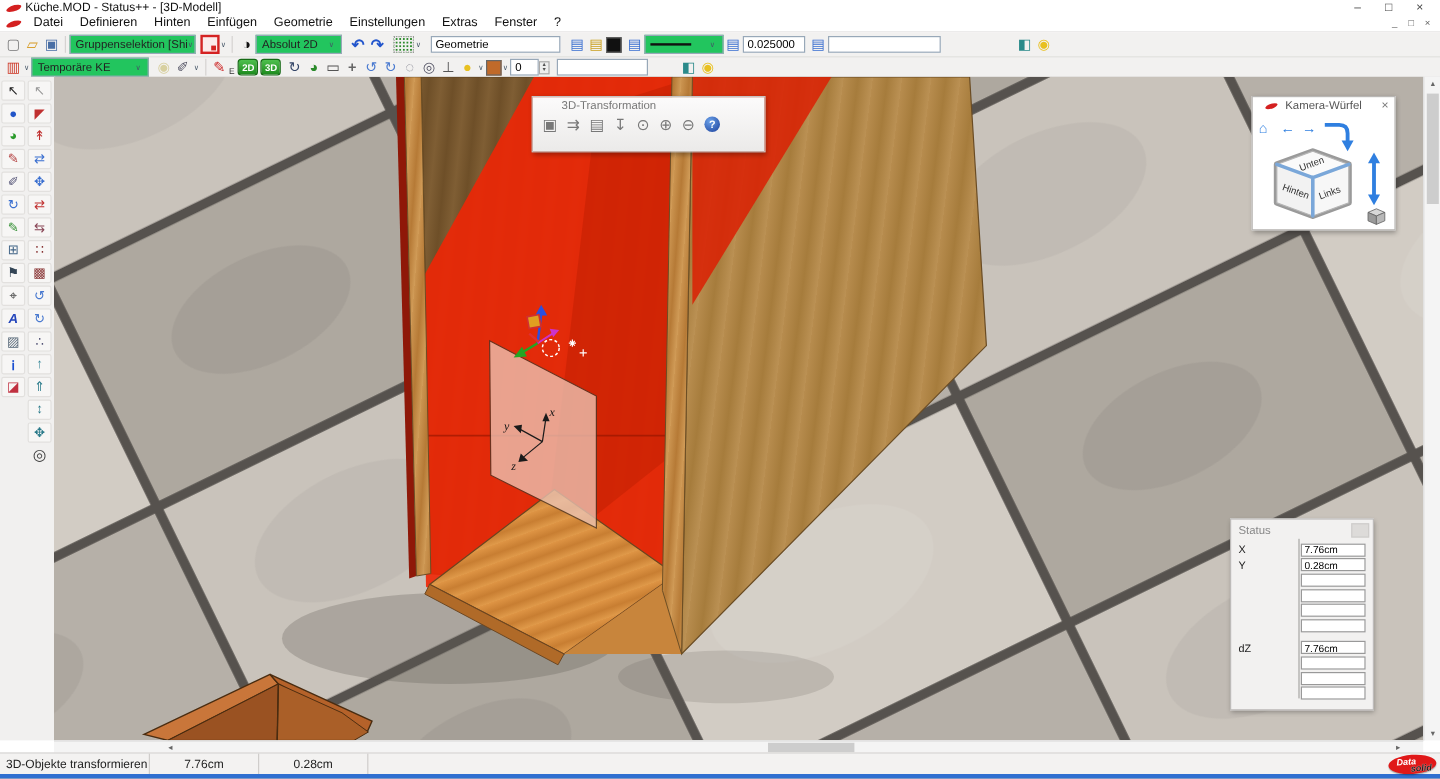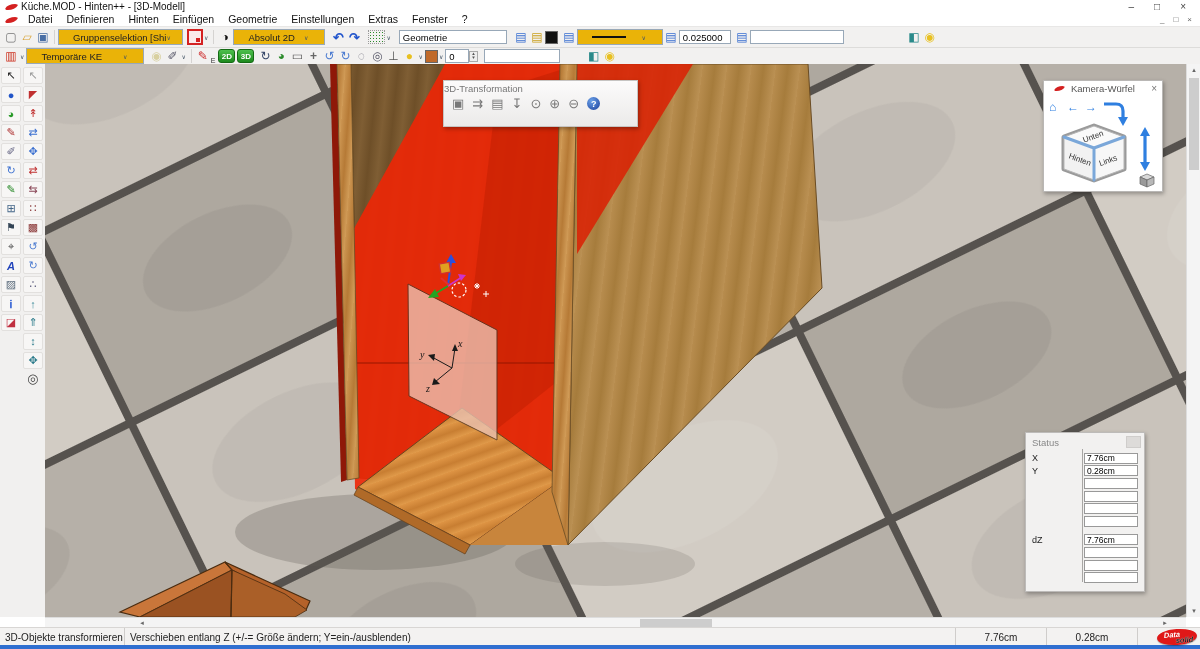--- a/index.html
+++ b/index.html
@@ -18,22 +18,22 @@
   .mdibtns{margin-left:auto;display:flex;gap:9px;padding-right:8px;font-size:8px;color:#666;}
   
   .tbrow{position:absolute;left:0;width:1200px;background:#f2f1f0;display:flex;align-items:center;
          font-size:10px;border-bottom:1px solid #dddcda;}
   #tbrow1{top:27px;height:20px;padding-left:3px;}
   #tbrow2{top:48px;height:16px;padding-left:3px;}
   .tb-icon{display:inline-flex;width:16px;height:15px;align-items:center;justify-content:center;
            font-size:12px;line-height:1;flex:0 0 auto;}
   .chev{font-size:6px;color:#456;margin:0 2px 0 1px;}
   .sep{width:1px;height:14px;background:#d5d3d1;margin:0 3px;flex:0 0 auto;}
-  .combo{height:14px;background:#eab308;border:1px solid #98a8b8;display:inline-flex;align-items:center;
-         font-size:9.5px;padding:0 14px;color:#222;flex:0 0 auto;white-space:nowrap;overflow:hidden;}
+  .combo{height:14px;background:#22c55e;border:1px solid #98a8b8;display:inline-flex;align-items:center;
+         font-size:9.5px;padding:0 4px;color:#222;flex:0 0 auto;white-space:nowrap;overflow:hidden;}
   .combo .chev{margin-left:auto;}
   .tfield{height:12px;background:#fff;border:1px solid #98a8b8;font-size:9.5px;padding:0 3px;
           font-family:"Liberation Sans",sans-serif;flex:0 0 auto;}
   .swatch{width:11px;height:11px;border:1px solid #666;flex:0 0 auto;}
   .redsel{width:12px;height:12px;border:2px solid #d42222;background:#fbeaea;position:relative;flex:0 0 auto;}
   .redsel::after{content:"";position:absolute;right:1px;bottom:1px;width:4px;height:4px;background:#d42222;}
   .dotgrid{width:15px;height:12px;border:1px dotted #9a9a9a;flex:0 0 auto;
            background-image:radial-gradient(#2a8a2a 0.8px,transparent 0.9px);background-size:3px 3px;}
   .linesample{width:34px;border-top:2px solid #111;margin-right:3px;}
   .badge{width:15px;height:12px;border-radius:3px;background:linear-gradient(#4ec04e,#1d8a1d);
@@ -60,21 +60,21 @@
   .harrow{position:absolute;top:0;width:10px;height:10px;display:flex;align-items:center;justify-content:center;}
   .vscroll{position:absolute;left:1186px;top:64px;width:14px;height:553px;background:#f4f4f4;
            border-left:1px solid #dddddd;font-size:7px;color:#666;}
   .vthumb{position:absolute;left:2px;top:14px;width:10px;height:92px;background:#cdcdcd;}
   .varrow{position:absolute;left:0;width:14px;height:12px;display:flex;align-items:center;justify-content:center;}
   
   .floatpanel{position:absolute;box-shadow:1px 2px 4px rgba(0,0,0,.3);}
   #transformbar{left:443px;top:80px;width:193px;height:45px;
                 background:linear-gradient(#fcfbfb,#eceben 80%,#eaе9e8);background:linear-gradient(#fcfbfb,#ebeae9);
                 border:1px solid #c6c4c2;}
-  .ft-title{font-size:9.5px;color:#777;padding:2px 0 0 0;}
+  .ft-title{font-size:9.5px;color:#777;padding:2px 0 0 24px;}
   .ft-icons{display:flex;gap:8px;padding:3px 0 0 8px;align-items:center;}
   .ft-icons .ic{font-size:13px;color:#787878;line-height:1;}
   .help-ic{width:13px;height:13px;border-radius:50%;background:radial-gradient(circle at 35% 30%,#6aa0e8,#1a3f9a);
            color:#fff;font-size:9px;font-weight:bold;display:inline-flex;align-items:center;justify-content:center;}
   #camerapanel{left:1043px;top:80px;width:118px;height:110px;background:#fff;border:1px solid #b9b7b5;}
   .cp-title{height:15px;display:flex;align-items:center;font-size:9.5px;color:#555;padding:0 5px;gap:3px;}
   .cp-close{margin-left:auto;color:#777;font-size:10px;}
   #statuspanel{left:1025px;top:432px;width:118px;height:158px;background:#f2f1f0;border:1px solid #bdbbb9;}
   .sp-title{height:14px;font-size:9.5px;color:#888;padding:2px 3px 0 6px;display:flex;align-items:center;}
   .sp-btn{margin-left:auto;width:13px;height:10px;background:#dddbd9;border:1px solid #cfcdcb;}
@@ -100,21 +100,21 @@
   .datasolid .t2{position:absolute;right:4px;bottom:0px;font-size:7.5px;font-weight:bold;font-style:italic;color:#222;
                  text-shadow:0 0 1px #fff;}
 </style>
 </head>
 <body>
 
 <div id="app">
 
   <div class="titlebar">
     <span class="swoosh"></span>
-    <span>Küche.MOD - Hinten++ - [3D-Modell]</span>
+    <span>Küche.MOD - Status++ - [3D-Modell]</span>
     <span class="winbtns">
       <span>–</span>
       <span>□</span>
       <span>×</span>
     </span>
   </div>
 
   <div class="menubar">
     <span class="swoosh"></span>
     <span class="menu-item">Datei</span>
@@ -453,21 +453,20 @@
     <span class="harrow" style="right:16px">▸</span>
   </div>
   <div class="vscroll">
     <span class="varrow" style="top:0">▴</span>
     <span class="vthumb"></span>
     <span class="varrow" style="bottom:0">▾</span>
   </div>
 
   <div class="statusbar">
     <div class="sb-seg sb-mode">3D-Objekte transformieren</div>
-    <div class="sb-seg sb-hint">Verschieben entlang Z (+/-= Größe ändern; Y=ein-/ausblenden)</div>
     <div class="sb-seg sb-x">7.76cm</div>
     <div class="sb-seg sb-y">0.28cm</div>
     <div class="sb-seg sb-fill"></div>
   </div>
   <div class="bluebar"></div>
   <div class="datasolid">
     <span class="t1">Data</span>
     <span class="t2">solid</span>
   </div>
 

